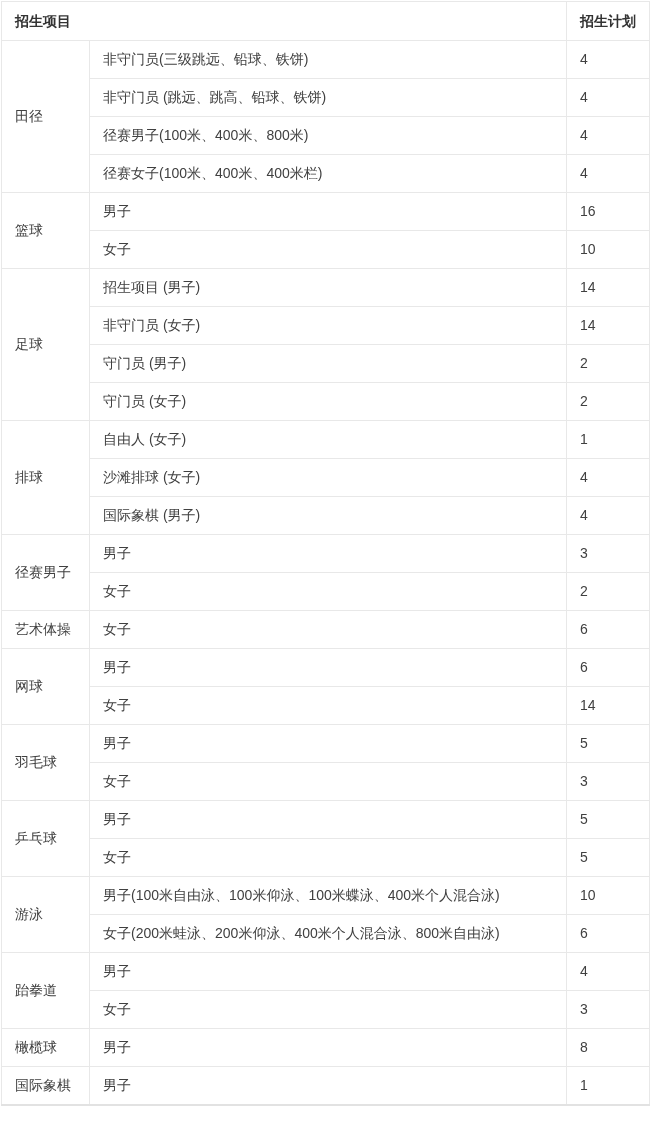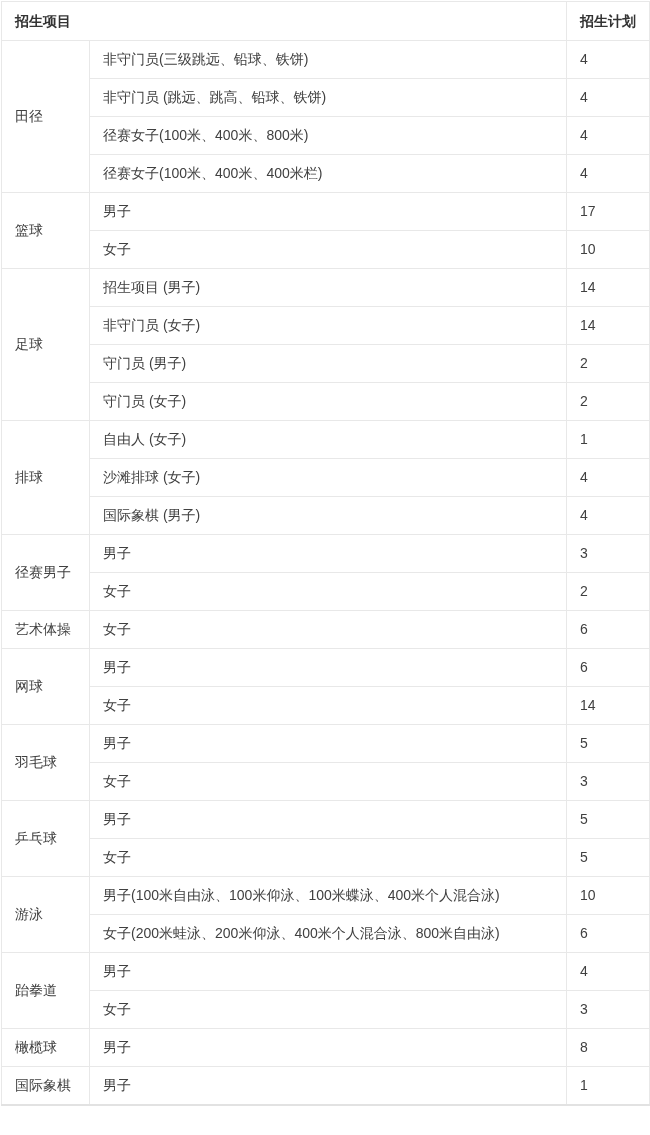--- a/index.html
+++ b/index.html
@@ -64,31 +64,31 @@
         <tr>
           <td rowspan="4" class="cat">田径</td>
           <td class="item">非守门员(三级跳远、铅球、铁饼)</td>
           <td class="plan">4</td>
         </tr>
         <tr>
           <td class="item">非守门员 (跳远、跳高、铅球、铁饼)</td>
           <td class="plan">4</td>
         </tr>
         <tr>
-          <td class="item">径赛女子(100米、400米、800米)</td>
+          <td class="item">径赛男子(100米、400米、800米)</td>
           <td class="plan">4</td>
         </tr>
         <tr>
           <td class="item">径赛女子(100米、400米、400米栏)</td>
           <td class="plan">4</td>
         </tr>
         <tr>
           <td rowspan="2" class="cat">篮球</td>
           <td class="item">男子</td>
-          <td class="plan">17</td>
+          <td class="plan">16</td>
         </tr>
         <tr>
           <td class="item">女子</td>
           <td class="plan">10</td>
         </tr>
         <tr>
           <td rowspan="4" class="cat">足球</td>
           <td class="item">招生项目 (男子)</td>
           <td class="plan">14</td>
         </tr>

